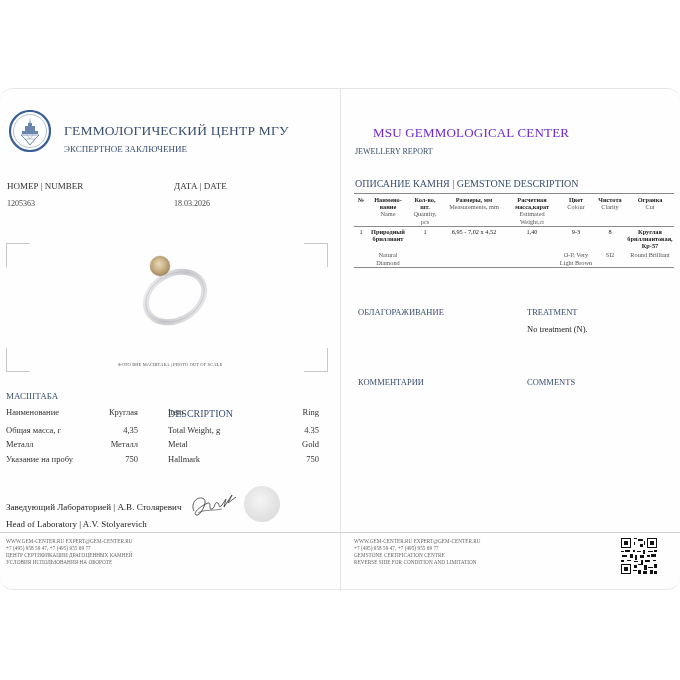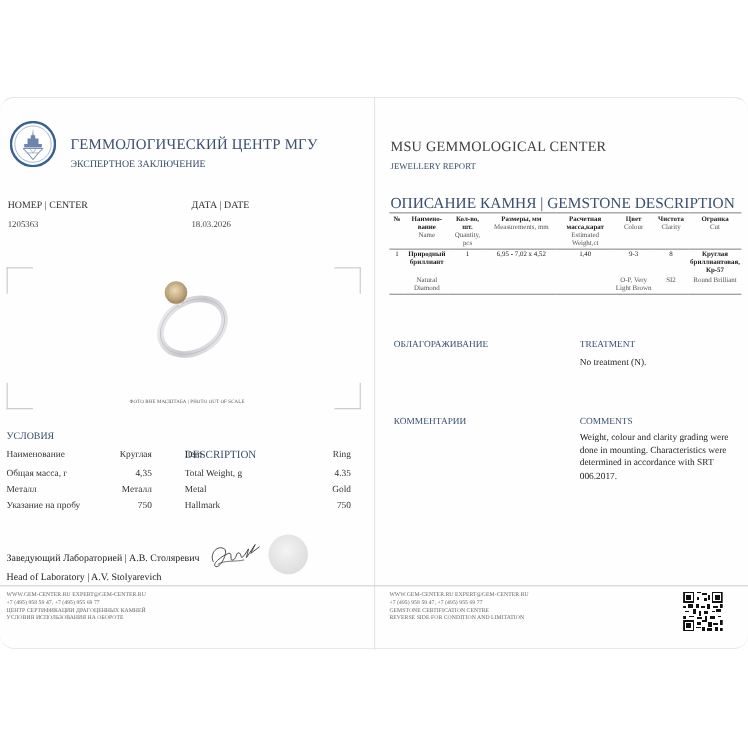--- a/index.html
+++ b/index.html
@@ -44,23 +44,23 @@
     background: radial-gradient(circle at 45% 40%, #f4f4f4, #dedede 70%, #cfcfcf); }
   .hline-left { position: absolute; left: 0; top: 443px; width: 340px; height: 1px; background: #d2d2d2; }
   .hline-right { position: absolute; left: 340px; top: 443px; width: 340px; height: 1px; background: #d2d2d2; }
 
   .foot { position: absolute; font-size: 5.2px; line-height: 7px; color: #666; letter-spacing: 0.05px; }
   .foot-l { left: 6px; top: 449px; }
   .foot-r { left: 354px; top: 449px; }
   .qr { position: absolute; left: 621px; top: 449px; width: 36px; height: 36px; }
 
   
-  .en-title { position: absolute; left: 355px; top: 36px; font-size: 13px; color: #404040; letter-spacing: 0.2px; }
+  .en-title { position: absolute; left: 373px; top: 36px; font-size: 13px; color: #6d28d9; letter-spacing: 0.2px; }
   .en-sub { position: absolute; left: 355px; top: 58px; font-size: 8px; color: #3a4f6e; }
-  .gem-head { position: absolute; left: 355px; top: 89px; font-size: 14px; color: #3a4f6e; }
+  .gem-head { position: absolute; left: 355px; top: 89px; font-size: 10px; color: #3a4f6e; }
 
   
   .gem-table { position: absolute; left: 354px; top: 104px; width: 320px; border-collapse: collapse;
     border-top: 1px solid #8a8a8a; border-bottom: 1px solid #8a8a8a; }
   .gem-table th, .gem-table td { font-size: 6.3px; line-height: 7.2px; text-align: center; vertical-align: top; padding: 1px 1px; color: #222; font-weight: normal; }
   .gem-table thead tr:first-child th { padding-top: 2px; }
   .gem-table th .ru { font-weight: bold; display: block; }
   .gem-table th .en { color: #555; display: block; }
   .gem-table tr.headsep td, .gem-table tr.headsep th { border-top: 1px solid #8a8a8a; }
   .gem-table td.bold { font-weight: bold; }
@@ -79,21 +79,21 @@
   <svg class="logo" viewBox="0 0 42 42">
     <circle cx="21" cy="21" r="20" fill="#fff" stroke="#3a5f95" stroke-width="2.2"></circle>
     <circle cx="21" cy="21" r="16.5" fill="none" stroke="#7d98be" stroke-width="0.6"></circle>
     <path d="M21 7 L21.6 13 L23 13 L23 16 L26 16 L26 21 L29 21 L29 24 L13 24 L13 21 L16 21 L16 16 L19 16 L19 13 L20.4 13 Z" fill="#6b86ad"></path>
     <path d="M12 25 L30 25 L26 29 L21 35 L16 29 Z" fill="none" stroke="#6b86ad" stroke-width="0.8"></path>
     <path d="M12 25 L16 29 L26 29 L30 25 M16 29 L21 35 L26 29 M18 25 L21 29 L24 25" fill="none" stroke="#6b86ad" stroke-width="0.5"></path>
   </svg>
   <div class="ru-title">ГЕММОЛОГИЧЕСКИЙ ЦЕНТР МГУ</div>
   <div class="ru-sub">ЭКСПЕРТНОЕ ЗАКЛЮЧЕНИЕ</div>
 
-  <div class="num-label">НОМЕР | CENTER</div>
+  <div class="num-label">НОМЕР | NUMBER</div>
   <div class="num-value">1205363</div>
   <div class="date-label">ДАТА | DATE</div>
   <div class="date-value">18.03.2026</div>
 
   <div class="corner c-tl"></div>
   <div class="corner c-tr"></div>
   <div class="corner c-bl"></div>
   <div class="corner c-br"></div>
 
   <svg class="ring" viewBox="0 0 100 80">
@@ -111,21 +111,21 @@
     </defs>
     <ellipse cx="55" cy="48" rx="31" ry="23" transform="rotate(-30 55 48)" fill="none" stroke="url(#band)" stroke-width="6"></ellipse>
     <ellipse cx="55" cy="48" rx="31" ry="23" transform="rotate(-30 55 48)" fill="none" stroke="#b8b8be" stroke-width="0.6"></ellipse>
     <path d="M36 24 L44 30 L47 24 L40 20 Z" fill="#e6e6ea" stroke="#bbb" stroke-width="0.5"></path>
     <circle cx="40" cy="17" r="10" fill="url(#gem)"></circle>
     <circle cx="40" cy="17" r="10" fill="none" stroke="#a58f6a" stroke-width="0.4"></circle>
     <path d="M33 12 L40 8 L47 12 L47 22 L40 26 L33 22 Z" fill="none" stroke="#b49b72" stroke-width="0.4"></path>
   </svg>
   <div class="photo-caption">ФОТО ВНЕ МАСШТАБА | PHOTO OUT OF SCALE</div>
 
-  <div class="desc-head-ru">УСЛОВИЯ</div>
+  <div class="desc-head-ru">МАСШТАБА</div>
   <div class="desc-head-en">DESCRIPTION</div>
 
   <div class="desc-row dr-l" style="top:318px">
     <span>Наименование</span>
     <span>Круглая</span>
   </div>
   <div class="desc-row dr-r" style="top:318px">
     <span>Item</span>
     <span>Ring</span>
   </div>
@@ -246,21 +246,20 @@
       </tr>
     </tbody>
   </table>
 
   <div class="sec-head" style="left:358px; top:218px">ОБЛАГОРАЖИВАНИЕ</div>
   <div class="sec-head" style="left:527px; top:218px">TREATMENT</div>
   <div class="sec-body" style="left:527px; top:235px; width:140px">No treatment (N).</div>
 
   <div class="sec-head" style="left:358px; top:288px">КОММЕНТАРИИ</div>
   <div class="sec-head" style="left:527px; top:288px">COMMENTS</div>
-  <div class="sec-body" style="left:527px; top:303px; width:140px">Weight, colour and clarity grading were done in mounting. Characteristics were determined in accordance with SRT 006.2017.</div>
 
   <div class="hline-right"></div>
   <div class="foot foot-r">
     <div>WWW.GEM-CENTER.RU EXPERT@GEM-CENTER.RU</div>
     <div>+7 (495) 958 59 47, +7 (495) 955 69 77</div>
     <div>GEMSTONE CERTIFICATION CENTRE</div>
     <div>REVERSE SIDE FOR CONDITION AND LIMITATION</div>
   </div>
 
   <svg class="qr" viewBox="0 0 25 25" shape-rendering="crispEdges">

